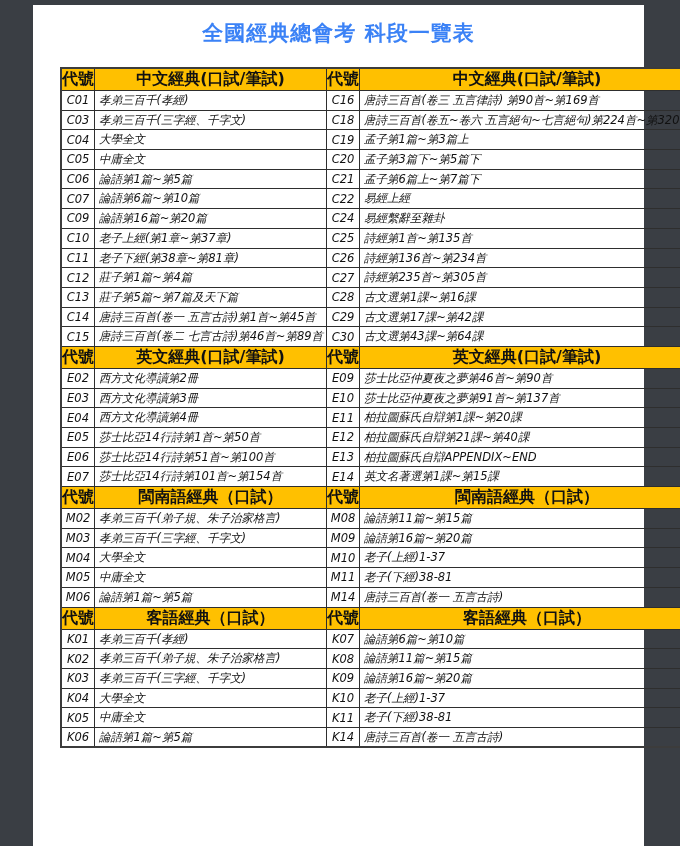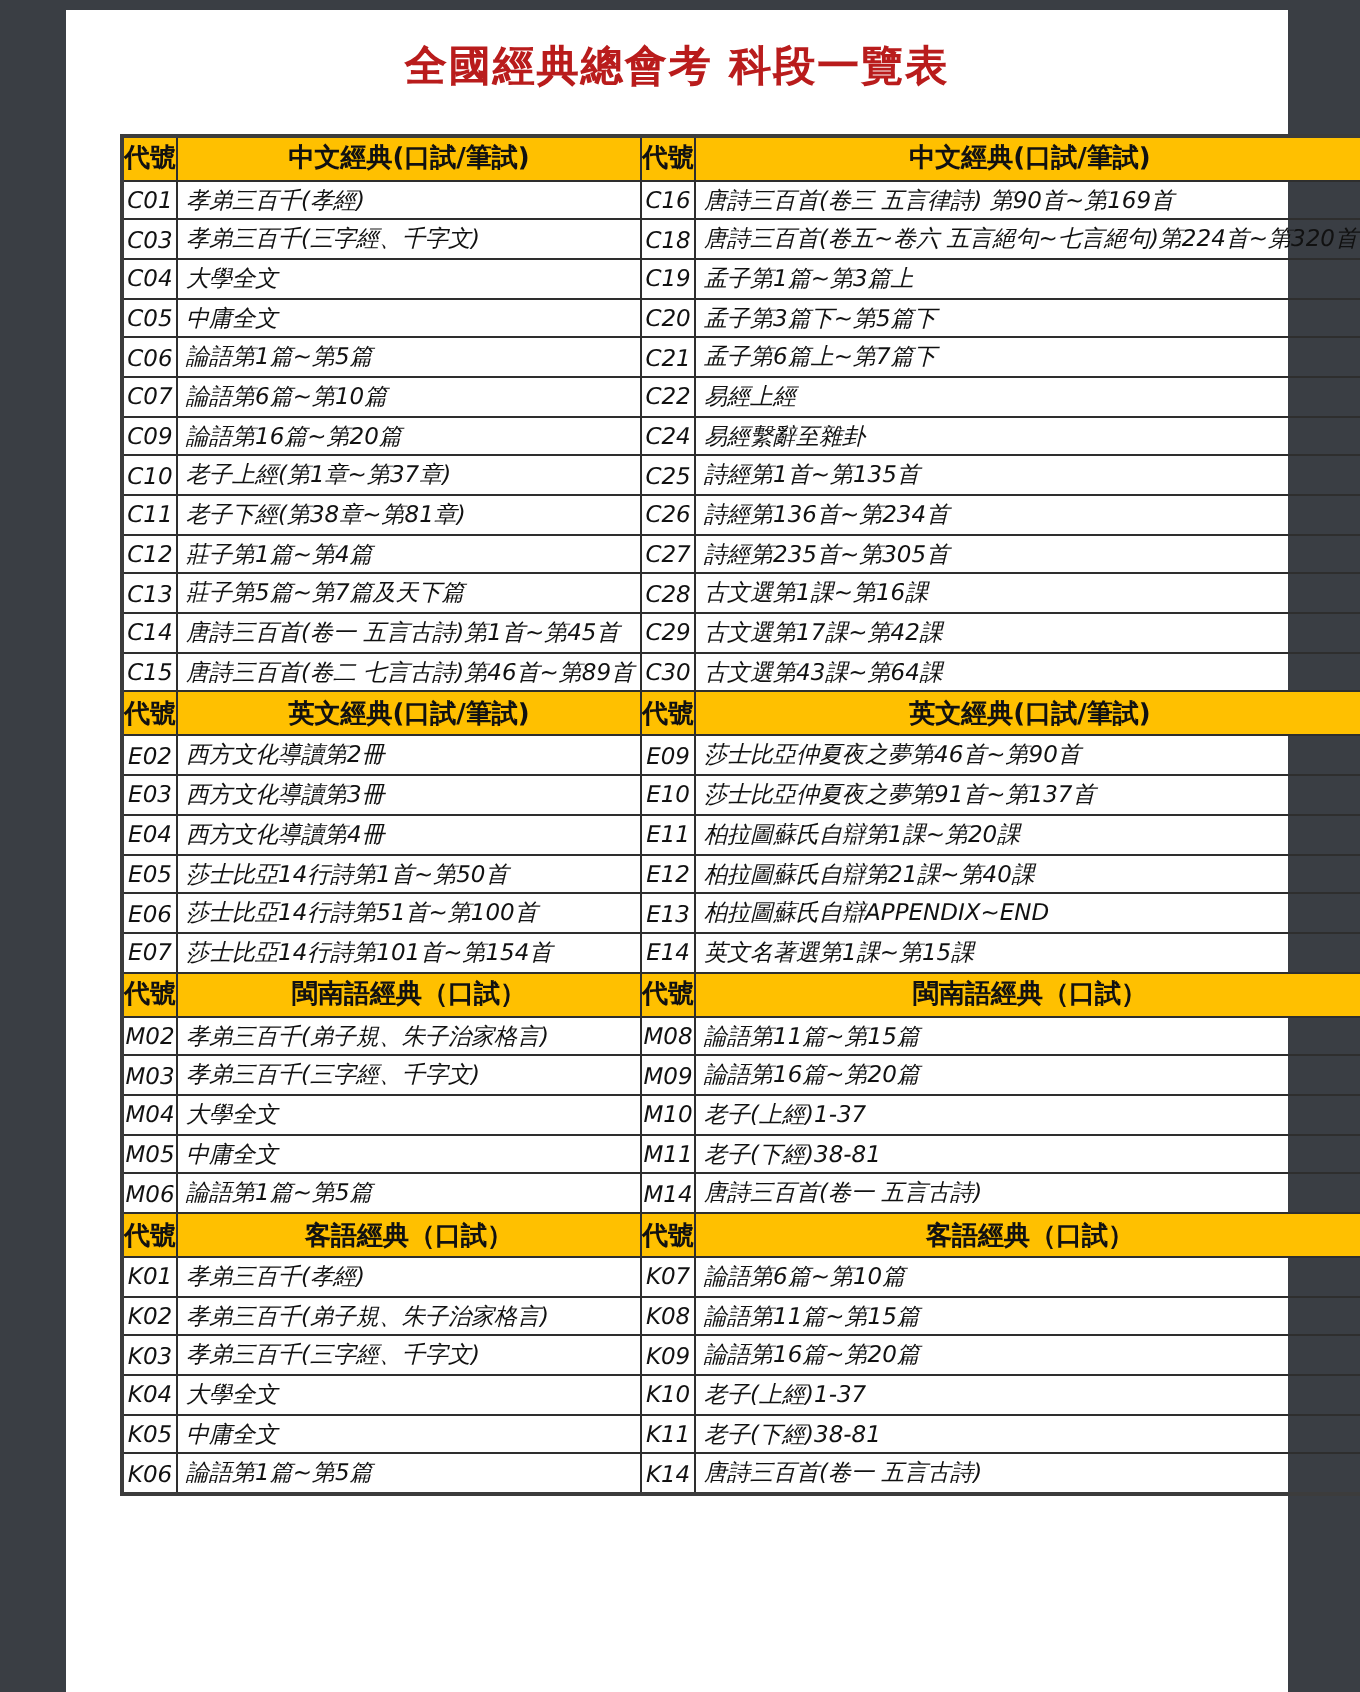--- a/index.html
+++ b/index.html
@@ -20,41 +20,41 @@
     background: #FFFFFF;
   }
   .title {
     position: absolute;
     top: 14px;
     left: 0;
     width: 100%;
     text-align: center;
     font-size: 21px;
     font-weight: bold;
-    color: #b91c1c;
+    color: #3b82f6;
     letter-spacing: 1px;
     margin: 0;
   }
   table.exam-table {
     position: absolute;
     left: 27px;
     top: 62px;
     border-collapse: collapse;
     table-layout: fixed;
     border: 2px solid #3c3c3c;
   }
   col.c-code  { width: 34px; }
   col.c-sub1  { width: 158px; }
   col.c-sub2  { width: 152px; }
   tr.header-row { height: 22px; }
   tr.data-row   { height: 19.7px; font-style: italic; }
   th, td { border: 1px solid #2e2e2e; padding: 0; vertical-align: middle; }
   th {
     background: var(--header-bg, #FFC000);
-    font-size: 13px;
+    font-size: 16px;
     font-weight: bold;
     color: #111;
     text-align: center;
     white-space: nowrap;
     overflow: hidden;
   }
   td.code-cell {
     font-size: 11.5px;
     color: #111;
     text-align: center;

